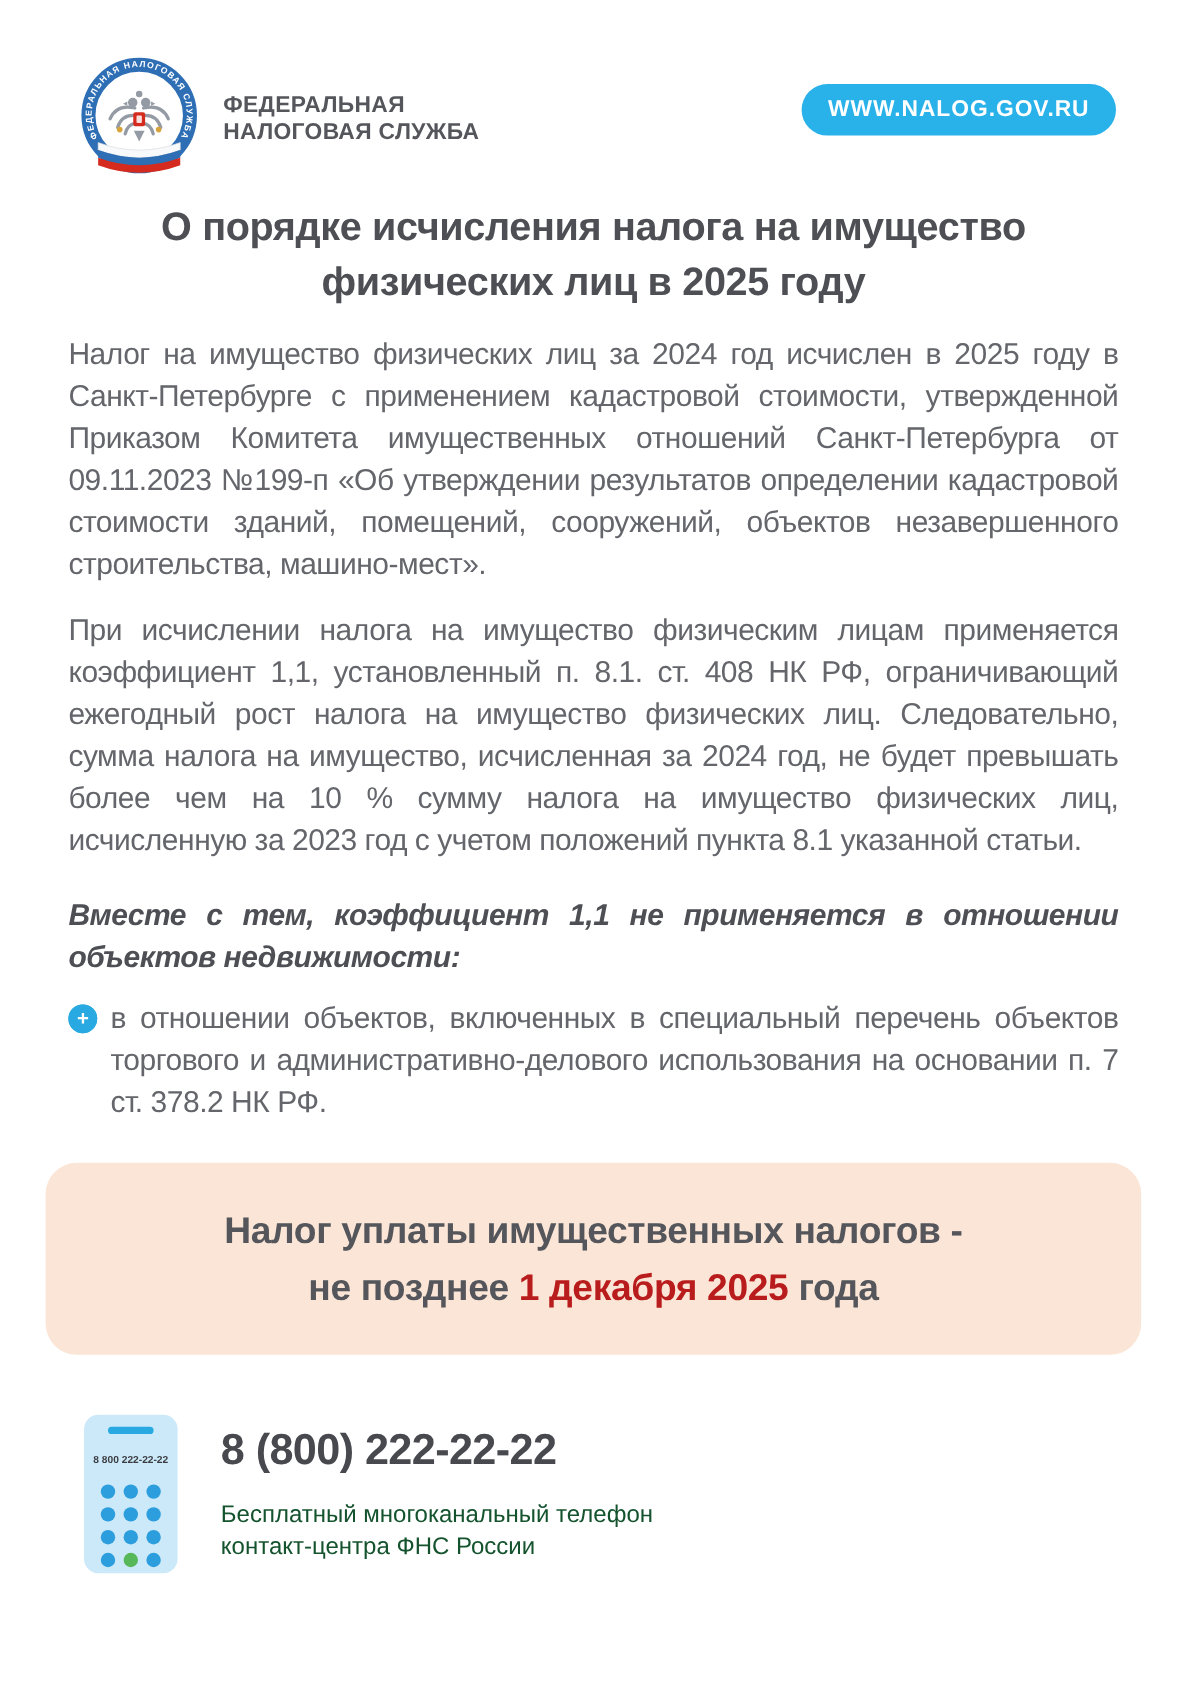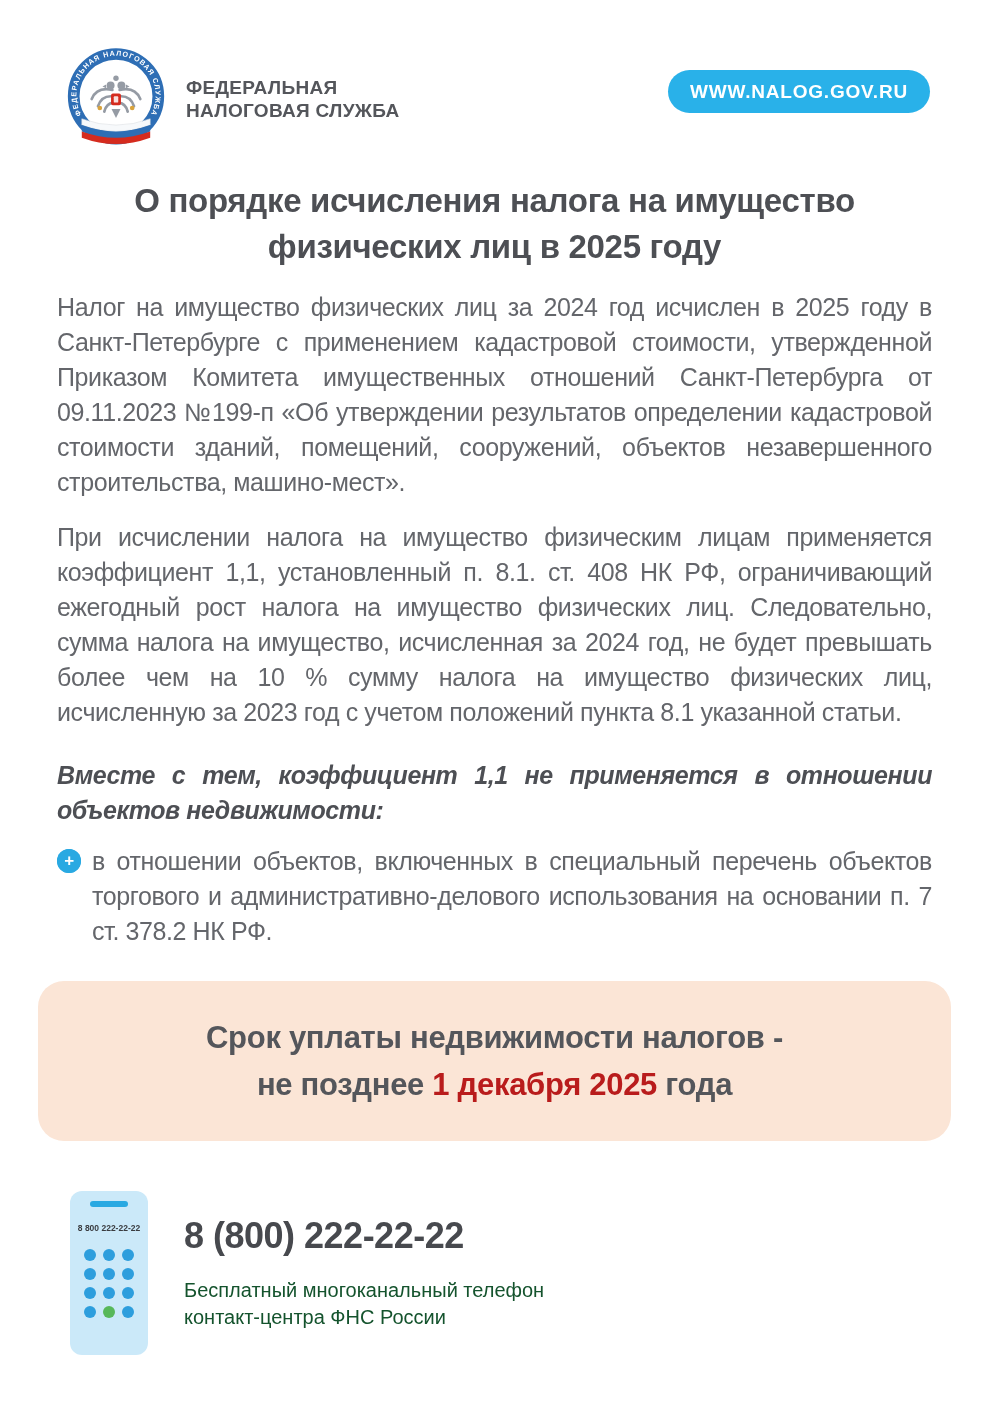--- a/index.html
+++ b/index.html
@@ -36,21 +36,21 @@
     font-weight:bold;
     font-size:19px;
     letter-spacing:0.8px;
     display:flex;align-items:center;justify-content:center;
     text-decoration:none;
     cursor:pointer;
   }
   
   .content{padding:0 57px;}
   h1.title{
-    margin:22px 0 0 0;
+    margin:10px 0 0 0;
     text-align:center;
     font-size:33px;
     line-height:1.4;
     font-weight:bold;
     color:#4d4f54;
     letter-spacing:-0.3px;
   }
   p.body-par{
     margin:20px 0 0 0;
     font-size:25px;
@@ -106,21 +106,21 @@
     letter-spacing:-0.3px;
   }
   .deadline-box .red{color:#b91c1c;}
   
   .footer{
     margin:50px 0 0 70px;
     display:flex;
     align-items:center;
   }
   .phone-device{
-    width:78px;height:164px;
+    width:78px;height:132px;
     border-radius:12px;
     background:#cbe9f9;
     position:relative;
     flex:0 0 auto;
   }
   .phone-speaker{
     position:absolute;left:50%;top:10px;
     transform:translateX(-50%);
     width:38px;height:6px;border-radius:3px;
     background:#29a9e2;
@@ -226,21 +226,21 @@
         <span class="plus-icon">+</span>
       </li>
       <li>
         <span class="plus-icon">+</span>
         <span>в отношении объектов, включенных в специальный перечень объектов торгового и административно-делового использования на основании п. 7 ст. 378.2 НК РФ.</span>
       </li>
     </ul>
   </div>
 
   <div class="deadline-box">
-    <div>Срок уплаты недвижимости налогов -</div>
+    <div>Налог уплаты имущественных налогов -</div>
     <div>
       <span>не позднее </span><span class="red">1 декабря 2025</span><span> года</span>
     </div>
   </div>
 
   <div class="footer">
     <div class="phone-device">
       <div class="phone-speaker"></div>
       <div class="phone-mini-label">8 800 222-22-22</div>
       <div class="keypad">

